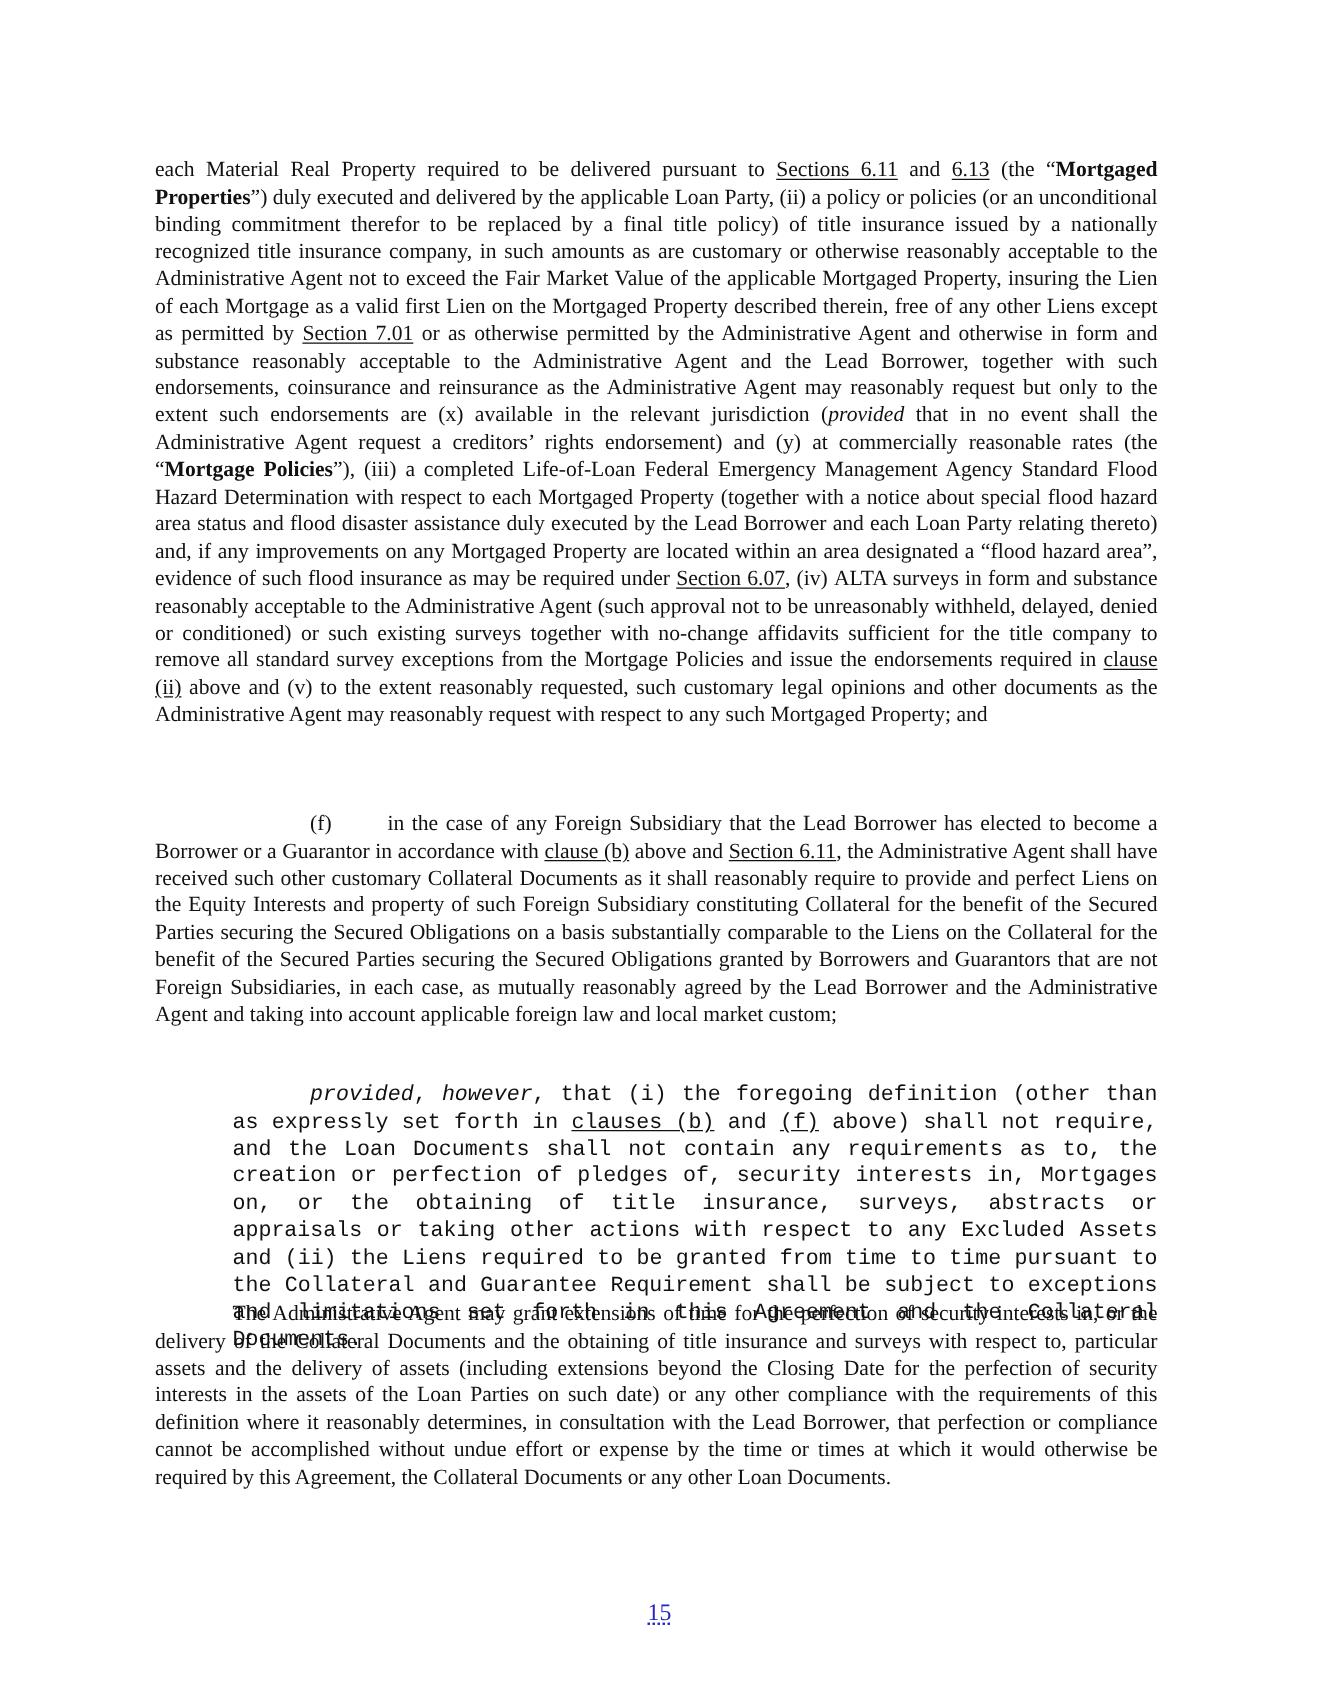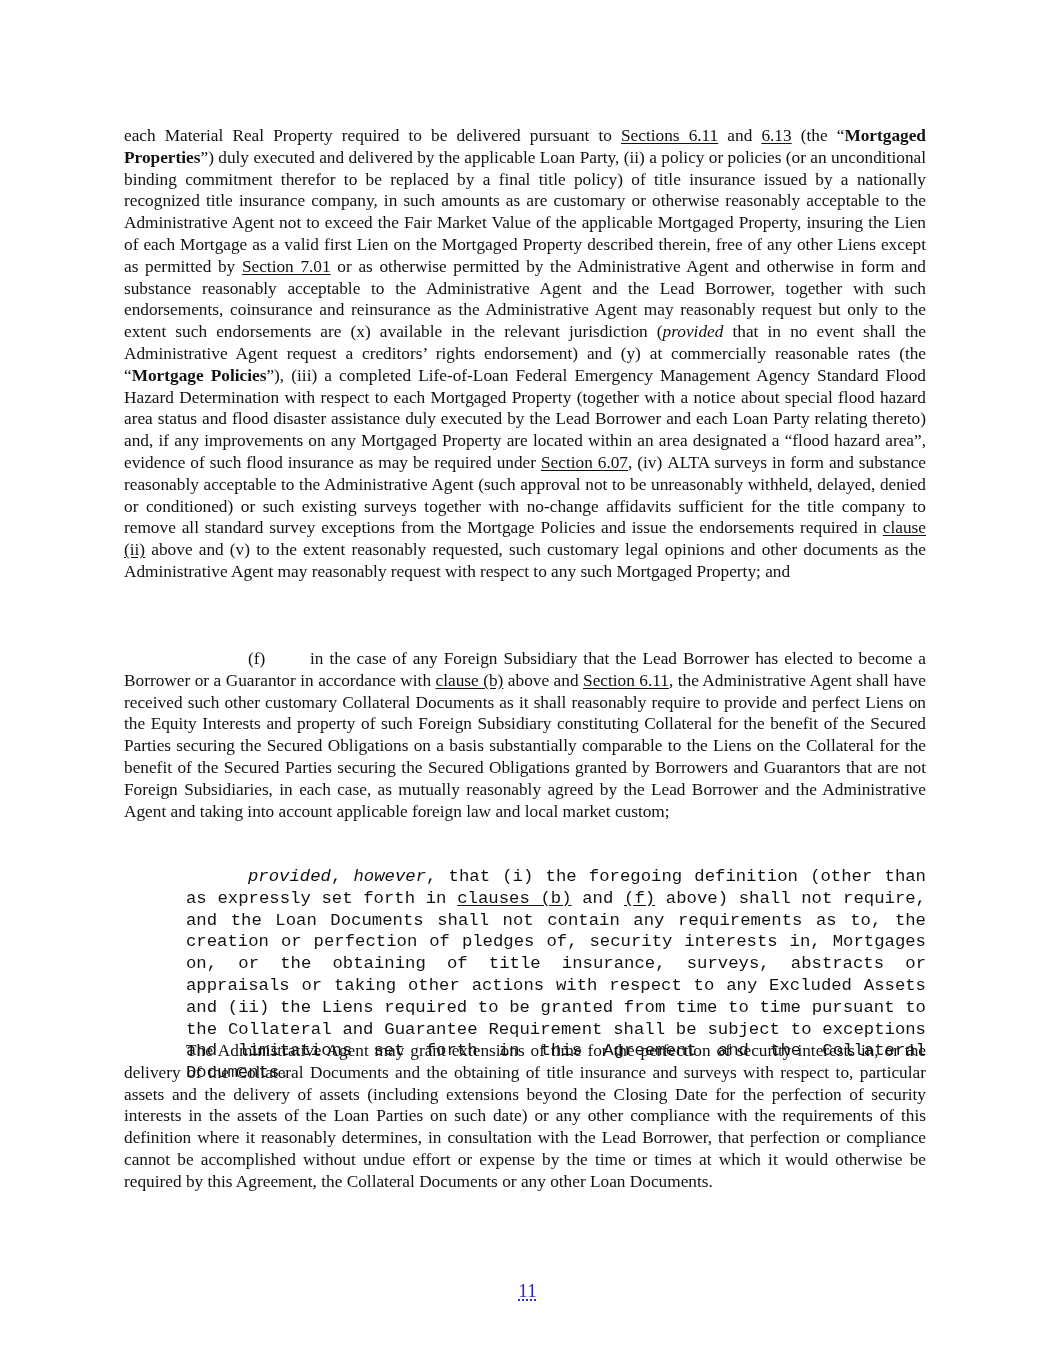--- a/index.html
+++ b/index.html
@@ -66,16 +66,16 @@
 
   <p class="para last-left" style="top:125px;"><span>each Material Real Property required to be delivered pursuant to </span><span class="u">Sections 6.11</span><span> and </span><span class="u">6.13</span><span> (the “</span><span class="b">Mortgaged Properties</span><span>”) duly executed and delivered by the applicable Loan Party, (ii)&nbsp;a policy or policies (or an unconditional binding commitment therefor to be replaced by a final title policy) of title insurance issued by a nationally recognized title insurance company, in such amounts as are customary or otherwise reasonably acceptable to the Administrative Agent not to exceed the Fair Market Value of the applicable Mortgaged Property, insuring the Lien of each Mortgage as a valid first Lien on the Mortgaged Property described therein, free of any other Liens except as permitted by </span><span class="u">Section 7.01</span><span> or as otherwise permitted by the Administrative Agent and otherwise in form and substance reasonably acceptable to the Administrative Agent and the Lead Borrower, together with such endorsements, coinsurance and reinsurance as the Administrative Agent may reasonably request but only to the extent such endorsements are (x) available in the relevant jurisdiction (</span><span class="i">provided</span><span> that in no event shall the Administrative Agent request a creditors’ rights endorsement) and (y) at commercially reasonable rates (the “</span><span class="b">Mortgage Policies</span><span>”), (iii)&nbsp;a completed Life-of-Loan Federal Emergency Management Agency Standard Flood Hazard Determination with respect to each Mortgaged Property (together with a notice about special flood hazard area status and flood disaster assistance duly executed by the Lead Borrower and each Loan Party relating thereto) and, if any improvements on any Mortgaged Property are located within an area designated a “flood hazard area”, evidence of such flood insurance as may be required under </span><span class="u">Section 6.07</span><span>, (iv)&nbsp;ALTA surveys in form and substance reasonably acceptable to the Administrative Agent (such approval not to be unreasonably withheld, delayed, denied or conditioned) or such existing surveys together with no-change affidavits sufficient for the title company to remove all standard survey exceptions from the Mortgage Policies and issue the endorsements required in </span><span class="u">clause (ii)</span><span> above and (v) to the extent reasonably requested, such customary legal opinions and other documents as the Administrative Agent may reasonably request with respect to any such Mortgaged Property; and</span></p>
 
   <p class="para last-left" style="top:648px;"><span style="display:inline-block;width:124px;"></span><span class="clause-label">(f)</span><span>in the case of any Foreign Subsidiary that the Lead Borrower has elected to become a Borrower or a Guarantor in accordance with </span><span class="u">clause (b)</span><span> above and </span><span class="u">Section 6.11</span><span>, the Administrative Agent shall have received such other customary Collateral Documents as it shall reasonably require to provide and perfect Liens on the Equity Interests and property of such Foreign Subsidiary constituting Collateral for the benefit of the Secured Parties securing the Secured Obligations on a basis substantially comparable to the Liens on the Collateral for the benefit of the Secured Parties securing the Secured Obligations granted by Borrowers and Guarantors that are not Foreign Subsidiaries, in each case, as mutually reasonably agreed by the Lead Borrower and the Administrative Agent and taking into account applicable foreign law and local market custom;</span></p>
 
   <p class="para indent-block first-indent last-left" style="top:866px;"><span class="i">provided</span><span>, </span><span class="i">however</span><span>, that (i) the foregoing definition (other than as expressly set forth in </span><span class="u">clauses (b)</span><span> and </span><span class="u">(f)</span><span> above) shall not require, and the Loan Documents shall not contain any requirements as to, the creation or perfection of pledges of, security interests in, Mortgages on, or the obtaining of title insurance, surveys, abstracts or appraisals or taking other actions with respect to any Excluded Assets and (ii)&nbsp;the Liens required to be granted from time to time pursuant to the Collateral and Guarantee Requirement shall be subject to exceptions and limitations set forth in this Agreement and the Collateral Documents.</span></p>
 
   <p class="para first-indent last-left" style="top:1040px;">The Administrative Agent may grant extensions of time for the perfection of security interests in, or the delivery of the Collateral Documents and the obtaining of title insurance and surveys with respect to, particular assets and the delivery of assets (including extensions beyond the Closing Date for the perfection of security interests in the assets of the Loan Parties on such date) or any other compliance with the requirements of this definition where it reasonably determines, in consultation with the Lead Borrower, that perfection or compliance cannot be accomplished without undue effort or expense by the time or times at which it would otherwise be required by this Agreement, the Collateral Documents or any other Loan Documents.</p>
 
   <div class="page-number">
-    <a>11</a>
+    <a>15</a>
   </div>
 
 </div>
 
 </body></html>

